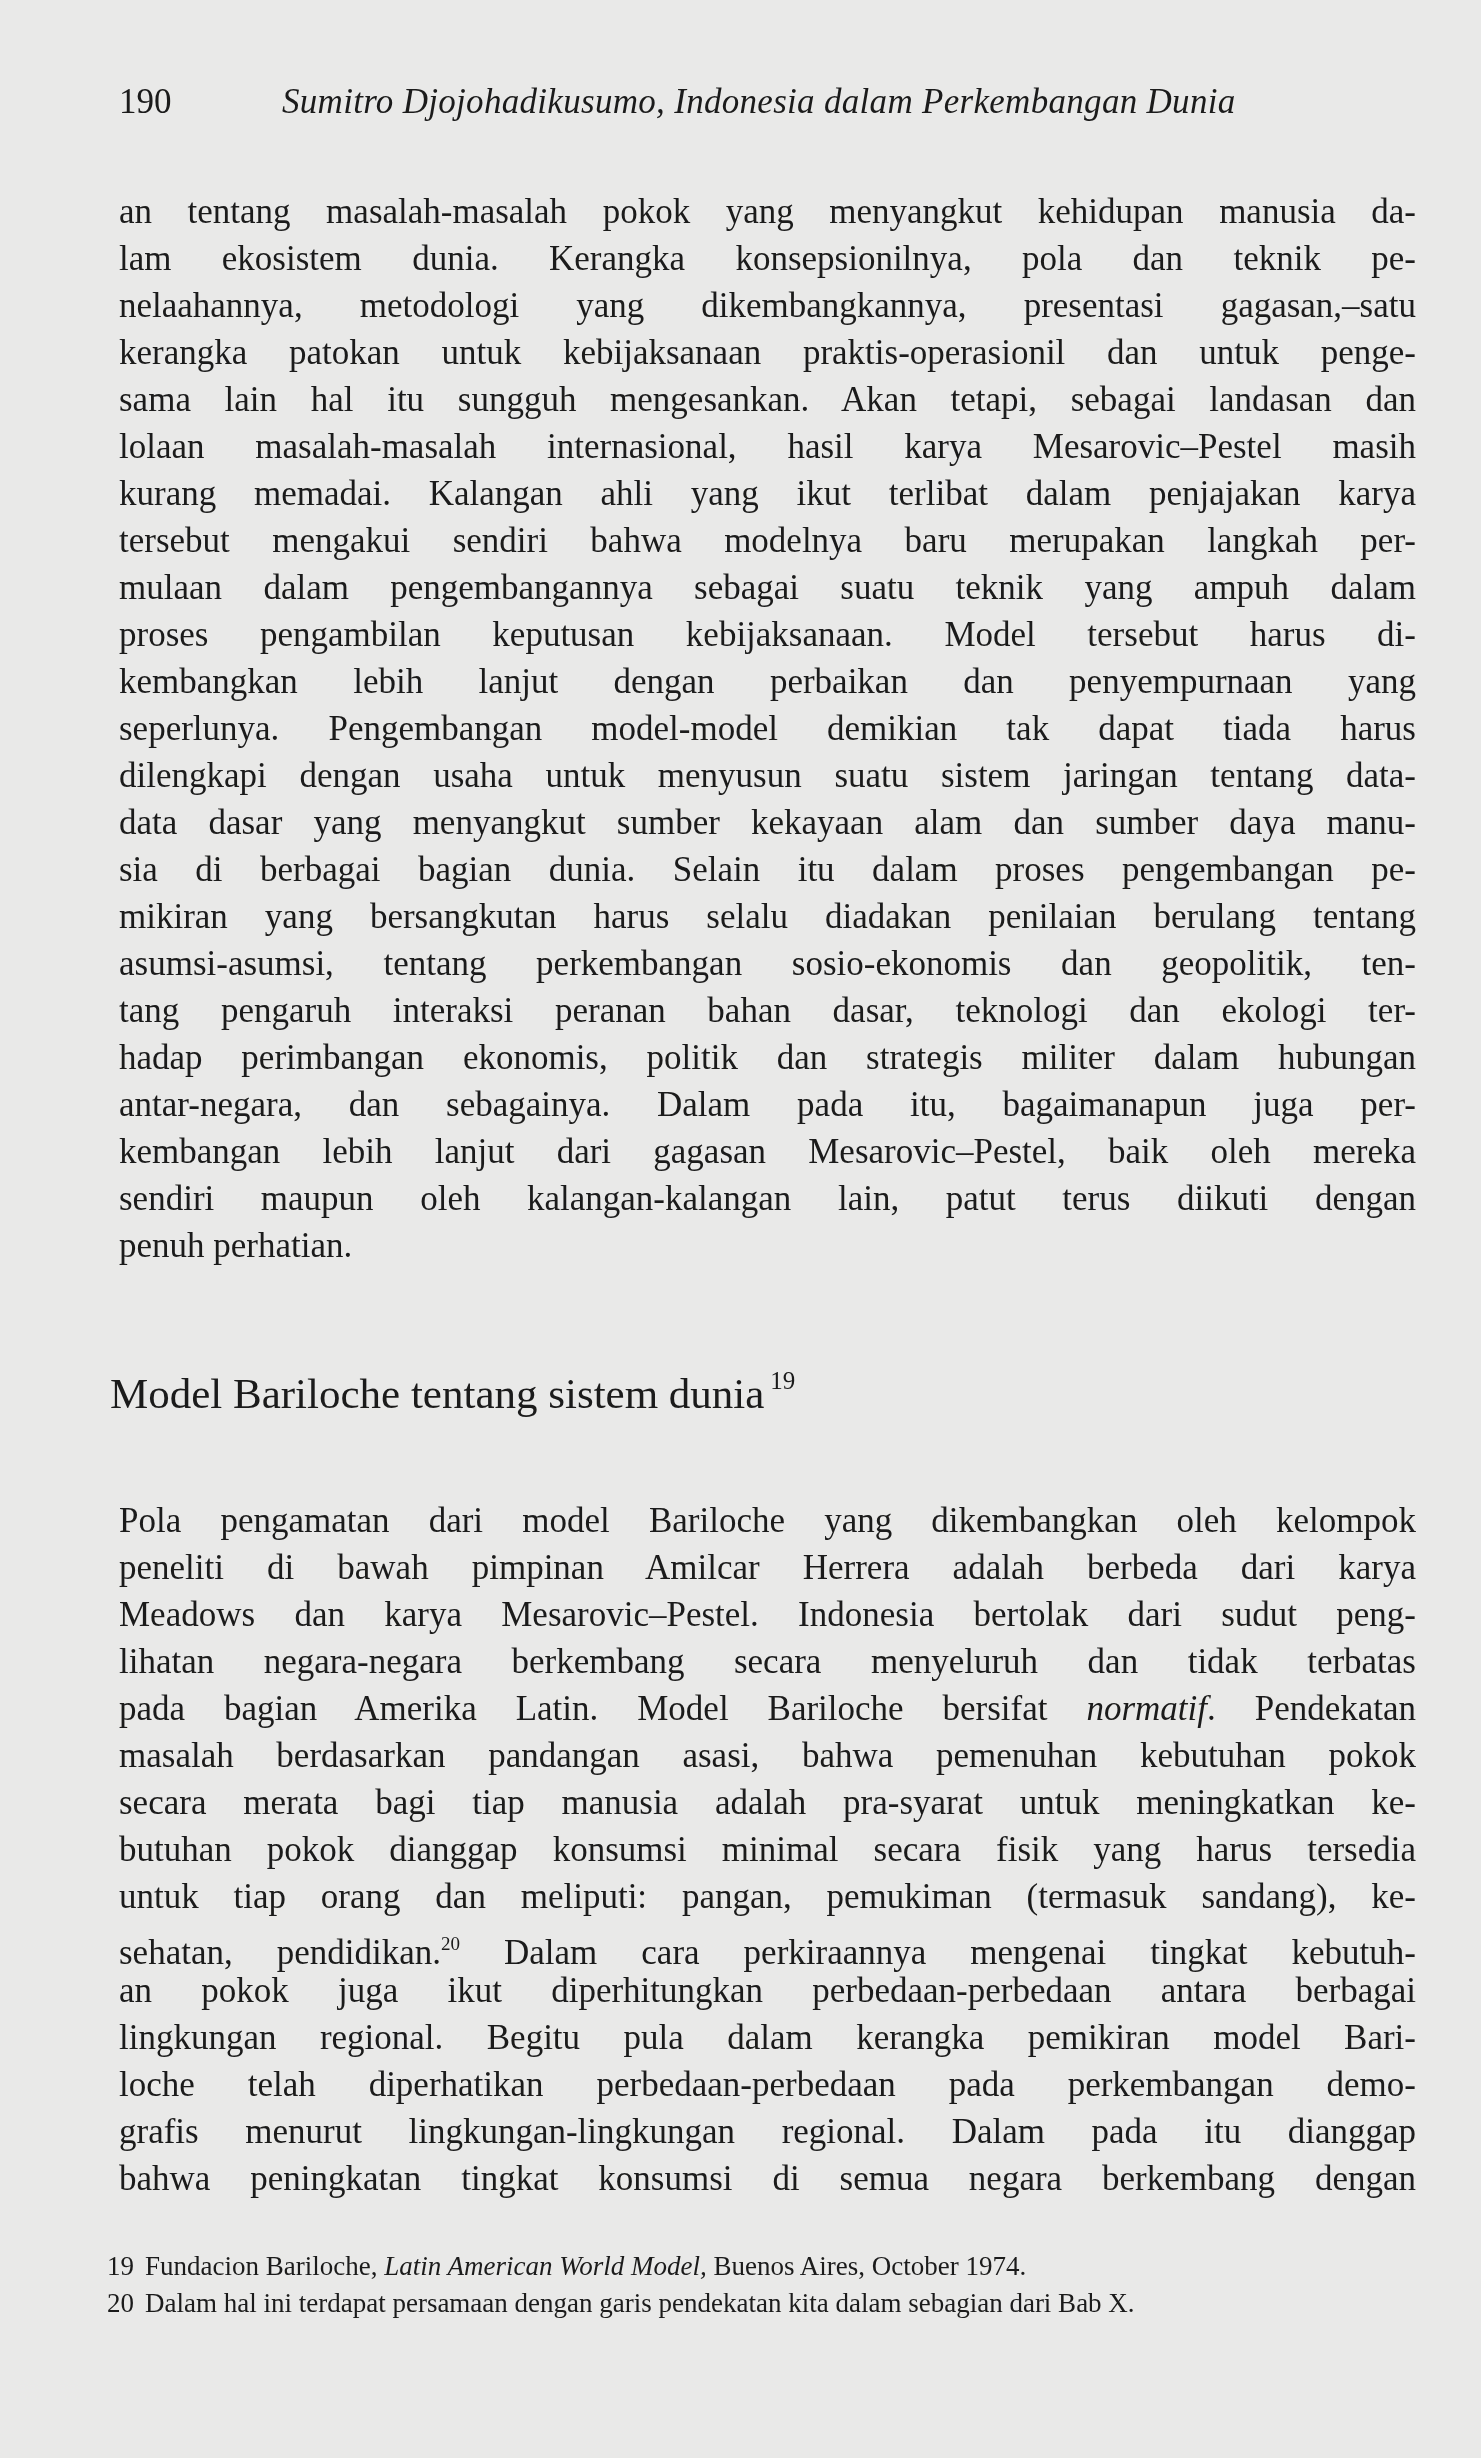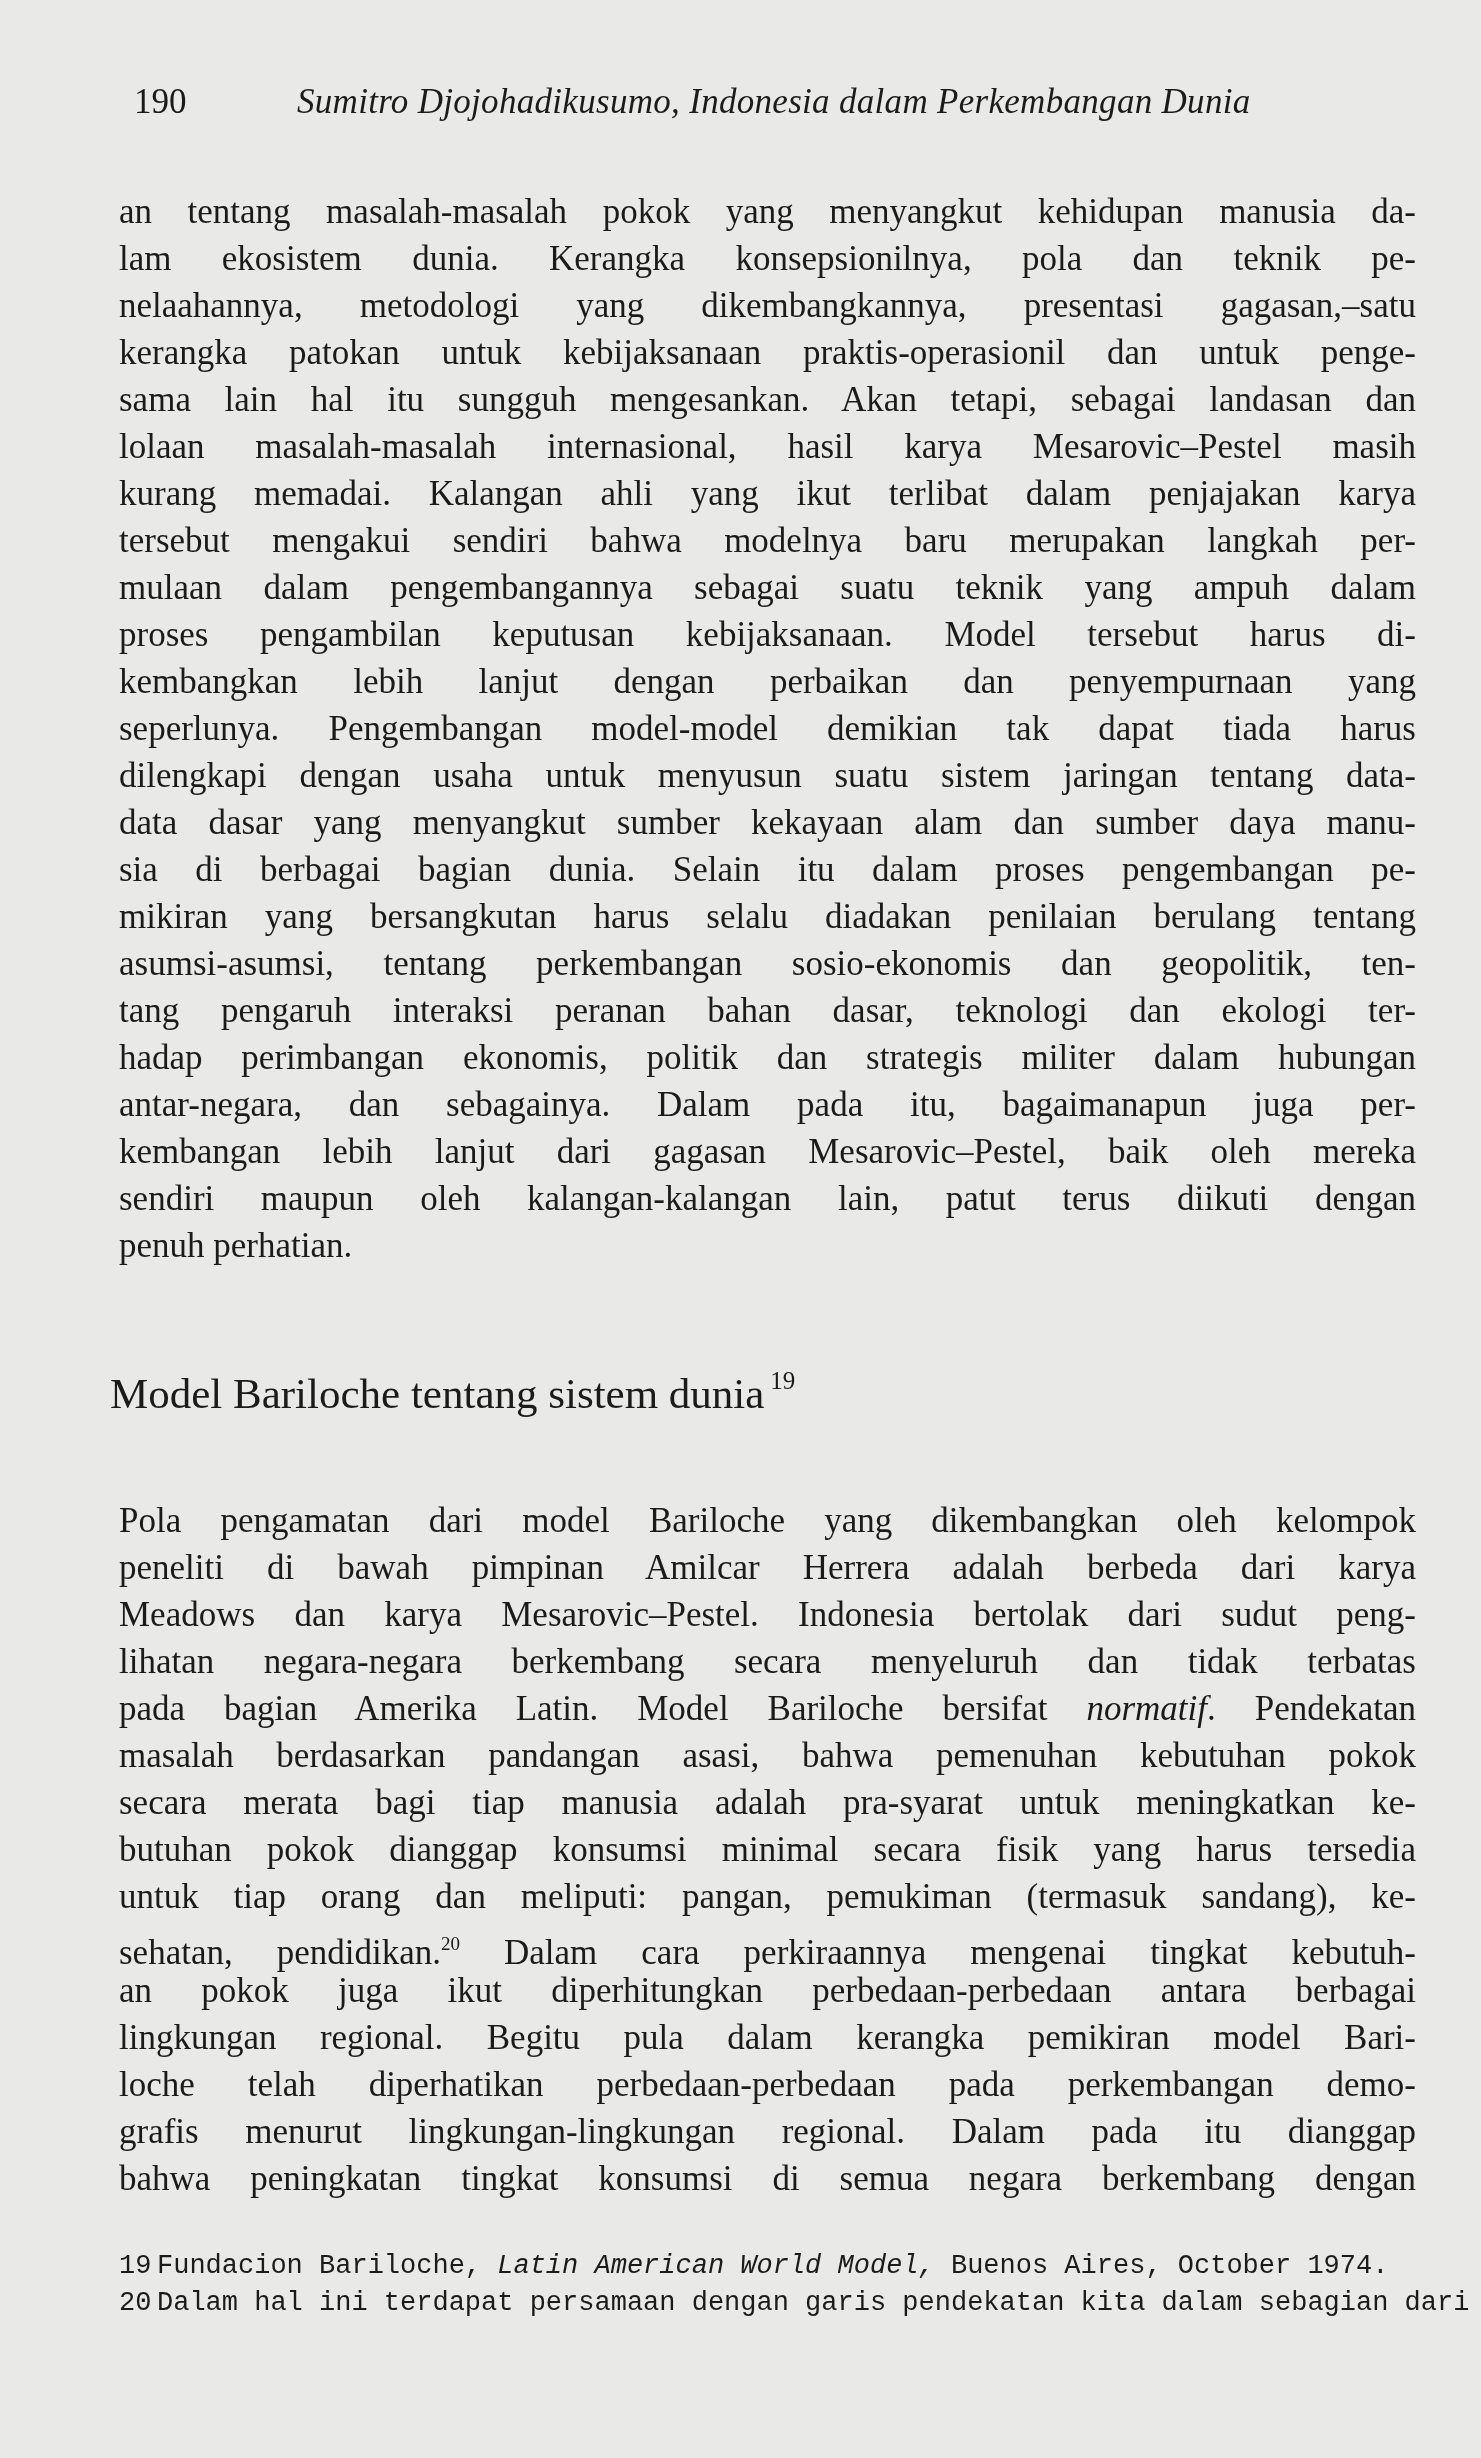--- a/index.html
+++ b/index.html
@@ -8,43 +8,43 @@
     background: #e9e9e8;
     position: relative; overflow: hidden;
     color: #1b1b1b;
     font-family: "Liberation Serif", "DejaVu Serif", serif;
   }
   .page { position: absolute; left: 0; top: 0; width: 1481px; height: 2458px; }
   .running-head {
     position: absolute; left: 119px; top: 81px; width: 1307px;
     font-size: 35px; line-height: 42px; white-space: nowrap;
   }
-  .running-head .pnum { display: inline-block; width: 163px; margin-left: 15px; }
+  .running-head .pnum { display: inline-block; width: 163px; }
   .running-head .title { font-style: italic; letter-spacing: 0.3px; }
   .para {
     position: absolute; left: 119px; width: 1297px;
     font-size: 35px; line-height: 47px;
   }
   .line {
     display: block; height: 47px; white-space: nowrap;
     text-align: justify; text-align-last: justify;
     overflow: visible;
   }
   .line.last { text-align-last: left; }
   #para1 { top: 188px; }
   #para2 { top: 1471px; margin-top: 26px; }
   .heading {
     position: absolute; left: 110px; top: 1352px;
     font-size: 43px; line-height: 58px; white-space: nowrap;
   }
   .heading sup { font-size: 25px; vertical-align: 19px; margin-left: 5.8px; }
   .fnref { font-size: 19px; vertical-align: 14.4px; }
   .footnotes {
-    position: absolute; left: 119px; top: 2248px; width: 1307px;
-    font-size: 27px; line-height: 37px; font-family: Liberation Mono, monospace;
+    position: absolute; left: 107px; top: 2248px; width: 1307px;
+    font-size: 27px; line-height: 37px;
   }
   .fn { display: block; white-space: nowrap; }
   .fn .num { display: inline-block; width: 38px; }
   .ital { font-style: italic; }
 </style>
 </head>
 <body>
 
 <div class="page">
 

